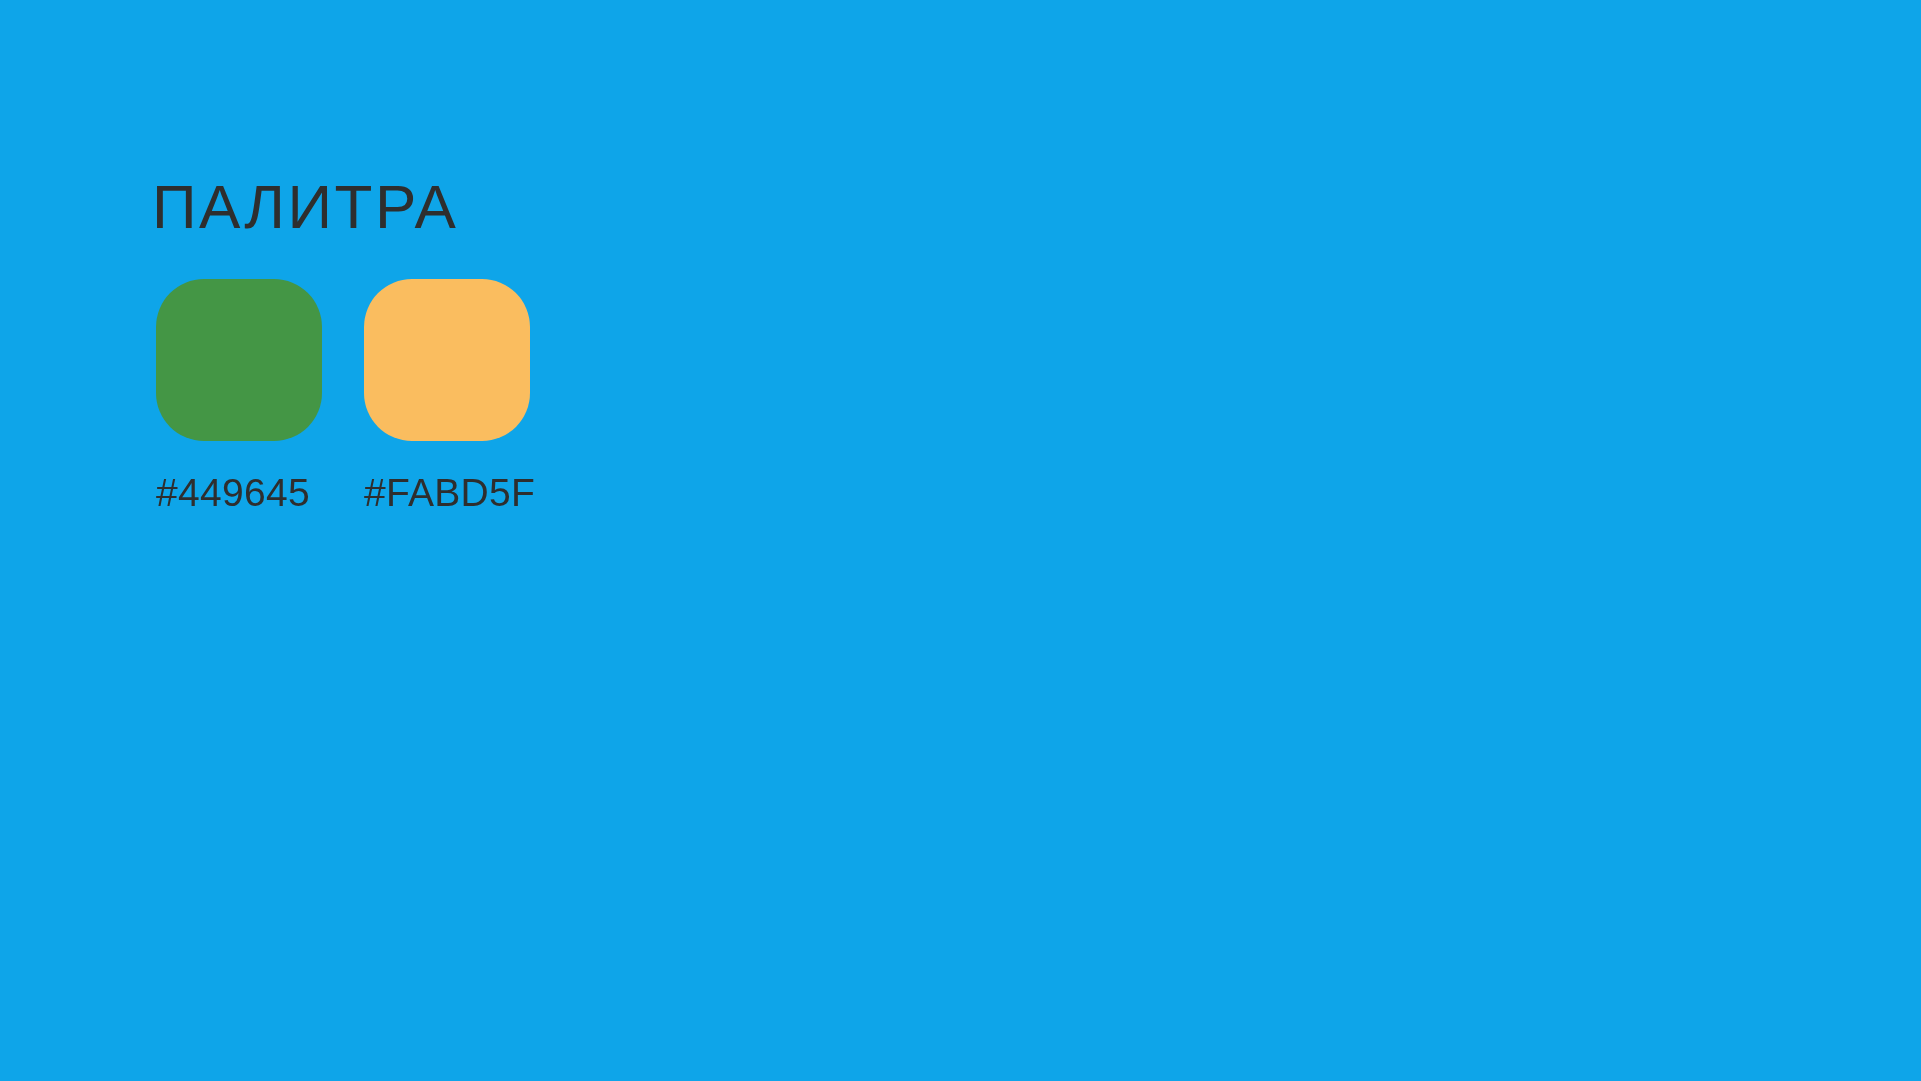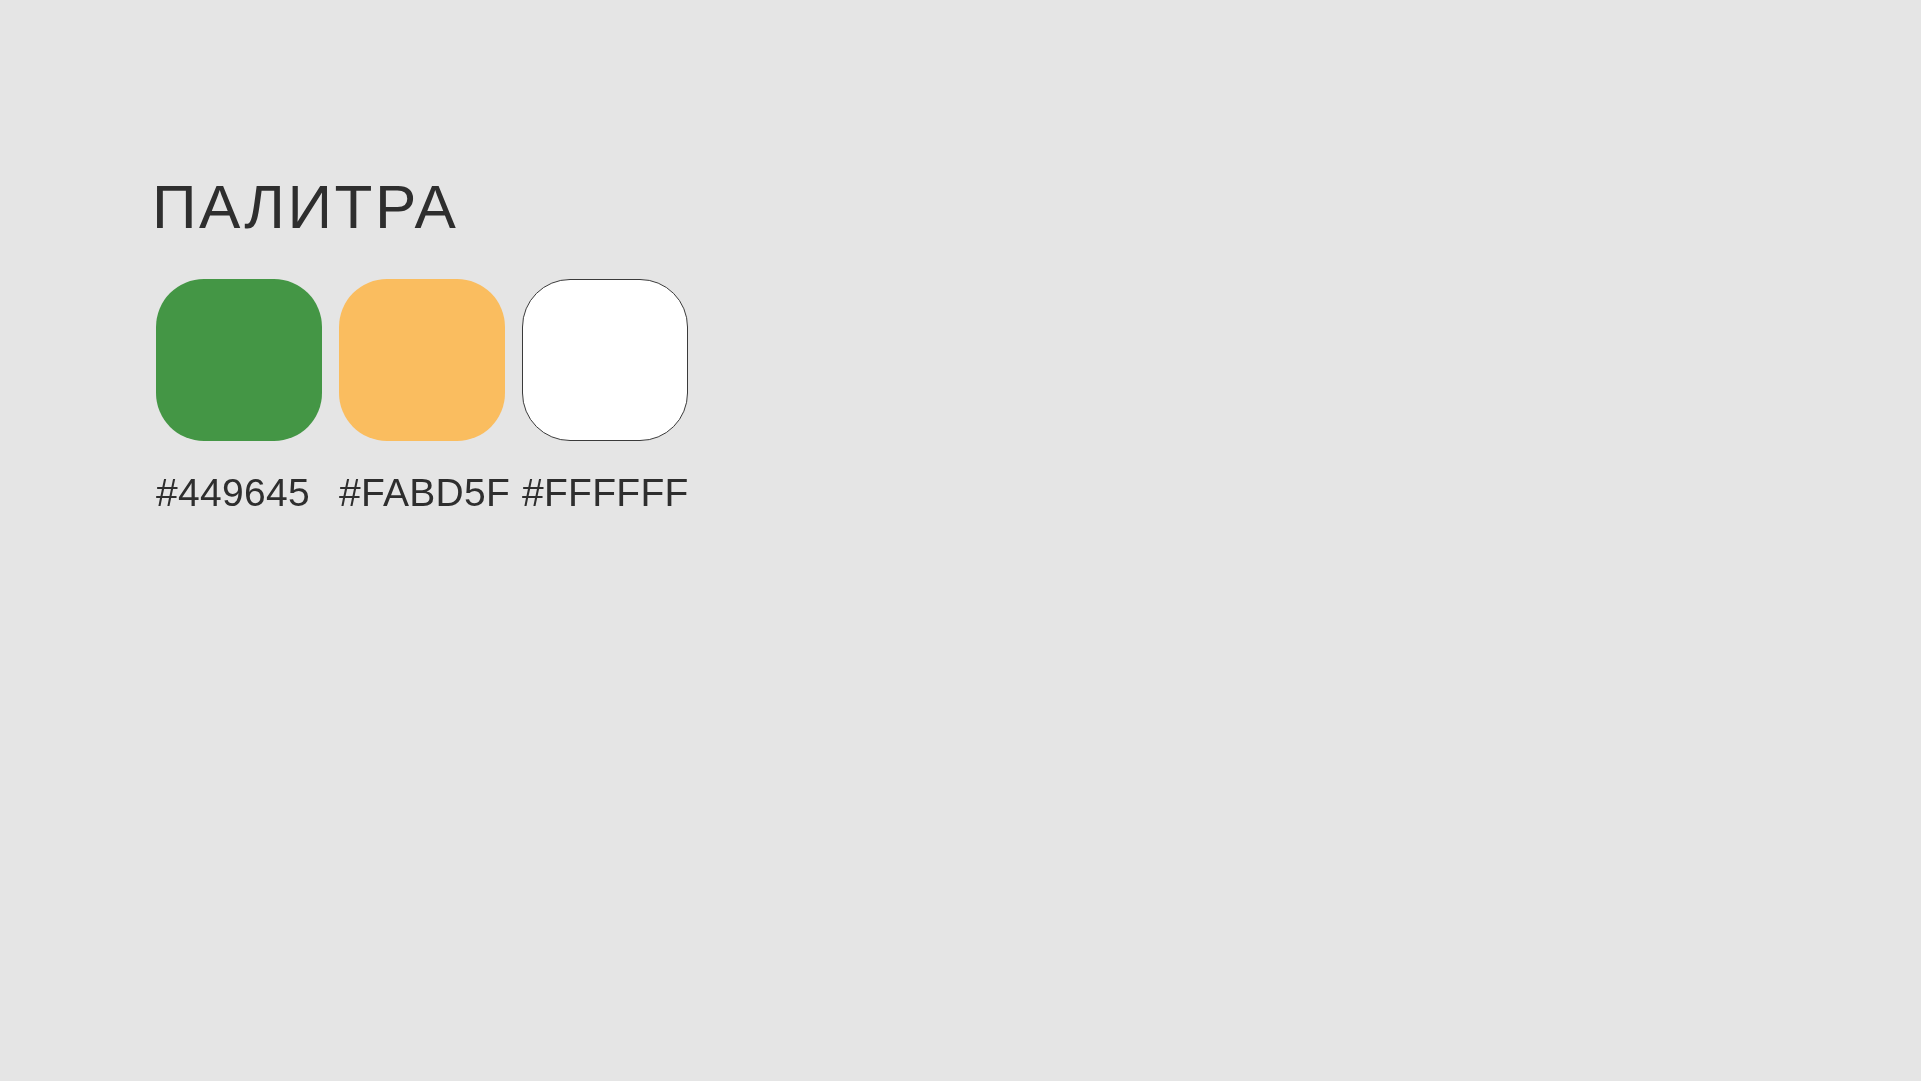--- a/index.html
+++ b/index.html
@@ -34,21 +34,21 @@
     white-space: nowrap;
   }
 
   .palette-row {
     position: absolute;
     left: 156px;
     top: 279px;
     display: flex;
     flex-direction: row;
     align-items: flex-start;
-    gap: 17px;
+    gap: 42px;
   }
 
   .swatch-item {
     display: flex;
     flex-direction: column;
     align-items: flex-start;
     width: 166px;
   }
 
   .swatch-chip {
@@ -69,38 +69,34 @@
     font-weight: 300;
     letter-spacing: 0.3px;
     color: #2e2e2e;
     line-height: 1;
     white-space: nowrap;
   }
 </style>
 </head>
 <body>
 
-<div class="page" style="background-color: #e5e5e5;">
+<div class="page" style="background-color: #0ea5e9;">
 
   <h1 class="page-title">ПАЛИТРА</h1>
 
   <div class="palette-row">
 
     <div class="swatch-item">
       <div class="swatch-chip" style="background-color: rgb(68, 150, 69);"></div>
       <div class="swatch-label">#449645</div>
     </div>
 
 
 
     <div class="swatch-item">
       <div class="swatch-chip" style="background-color: rgb(250, 189, 95);"></div>
       <div class="swatch-label">#FABD5F</div>
     </div>
 
 
-    <div class="swatch-item">
-      <div class="swatch-chip outlined" style="background-color: rgb(255, 255, 255);"></div>
-      <div class="swatch-label">#FFFFFF</div>
-    </div>
 
   </div>
 </div>
 
 </body></html>

